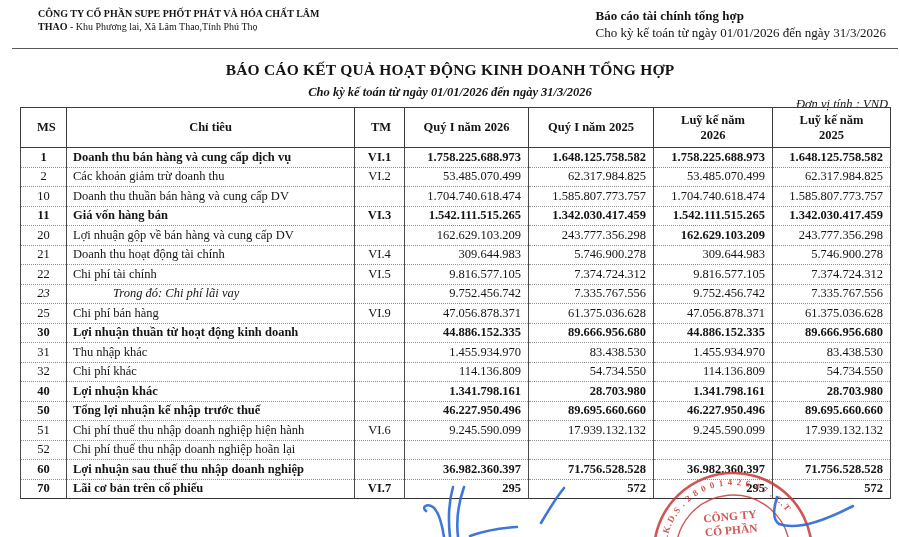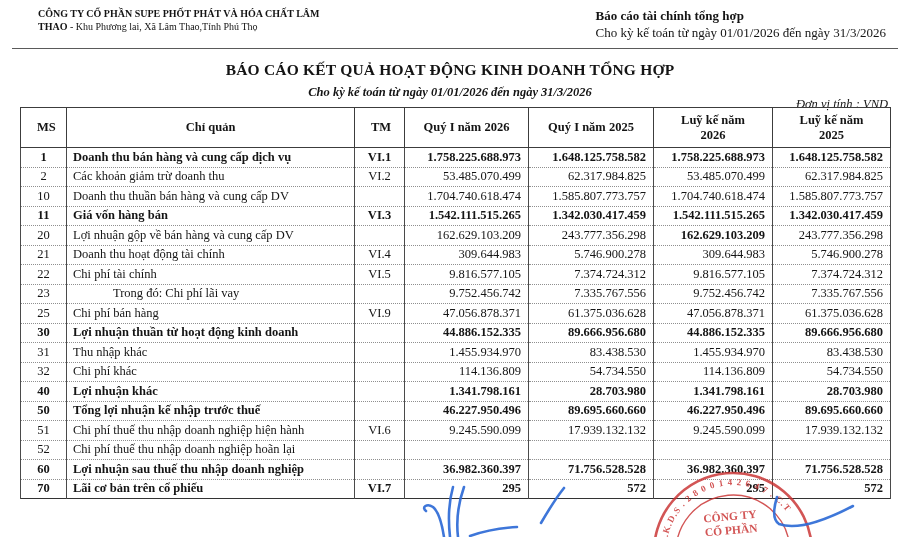--- a/index.html
+++ b/index.html
@@ -30,21 +30,21 @@
     height:18.5px;vertical-align:middle;padding:0 6px;
     border-left:1px solid #4a4a4a;border-right:1px solid #4a4a4a;
     border-top:1px dotted #8f8f8f;white-space:nowrap;overflow:hidden;
   }
   tbody tr:first-child td{border-top:1px solid #3c3c3c;}
   .cell-ms{text-align:center;padding:0 2px;}
   .cell-tm{text-align:center;padding:0 10px;}
   .cell-label{text-align:left;}
   .num{text-align:right;padding-right:7px;}
   tr.r-bold td{font-weight:bold;}
-  tr.r-italic .cell-ms,tr.r-italic .cell-label{}
+  tr.r-italic .cell-ms,tr.r-italic .cell-label{font-style:italic;}
   tr.r-italic .cell-label{padding-left:46px;}
   td.cell-bold{font-weight:bold;}
   svg.overlay{position:absolute;left:0;top:0;pointer-events:none;}
 </style>
 </head>
 <body>
 
 <div class="top-header">
   <div class="company">
     <span class="b">CÔNG TY CỔ PHẦN SUPE PHỐT PHÁT VÀ HÓA CHẤT LÂM</span><br>
@@ -71,21 +71,21 @@
       <col style="width:288px">
       <col style="width:50px">
     <col style="width:124px">
       <col style="width:125px">
       <col style="width:119px">
       <col style="width:118px">
   </colgroup>
   <thead>
       <tr id="thead-row">
         <th>MS</th>
-        <th>Chỉ quản</th>
+        <th>Chỉ tiêu</th>
         <th>TM</th>
         <th>Quý I năm 2026</th>
         <th>Quý I năm 2025</th>
         <th>Luỹ kế năm 2026</th>
         <th>Luỹ kế năm 2025</th>
       </tr>
     </thead>
   <tbody id="tbody">
       <tr class="r-bold">
         <td class="cell-ms">1</td>

